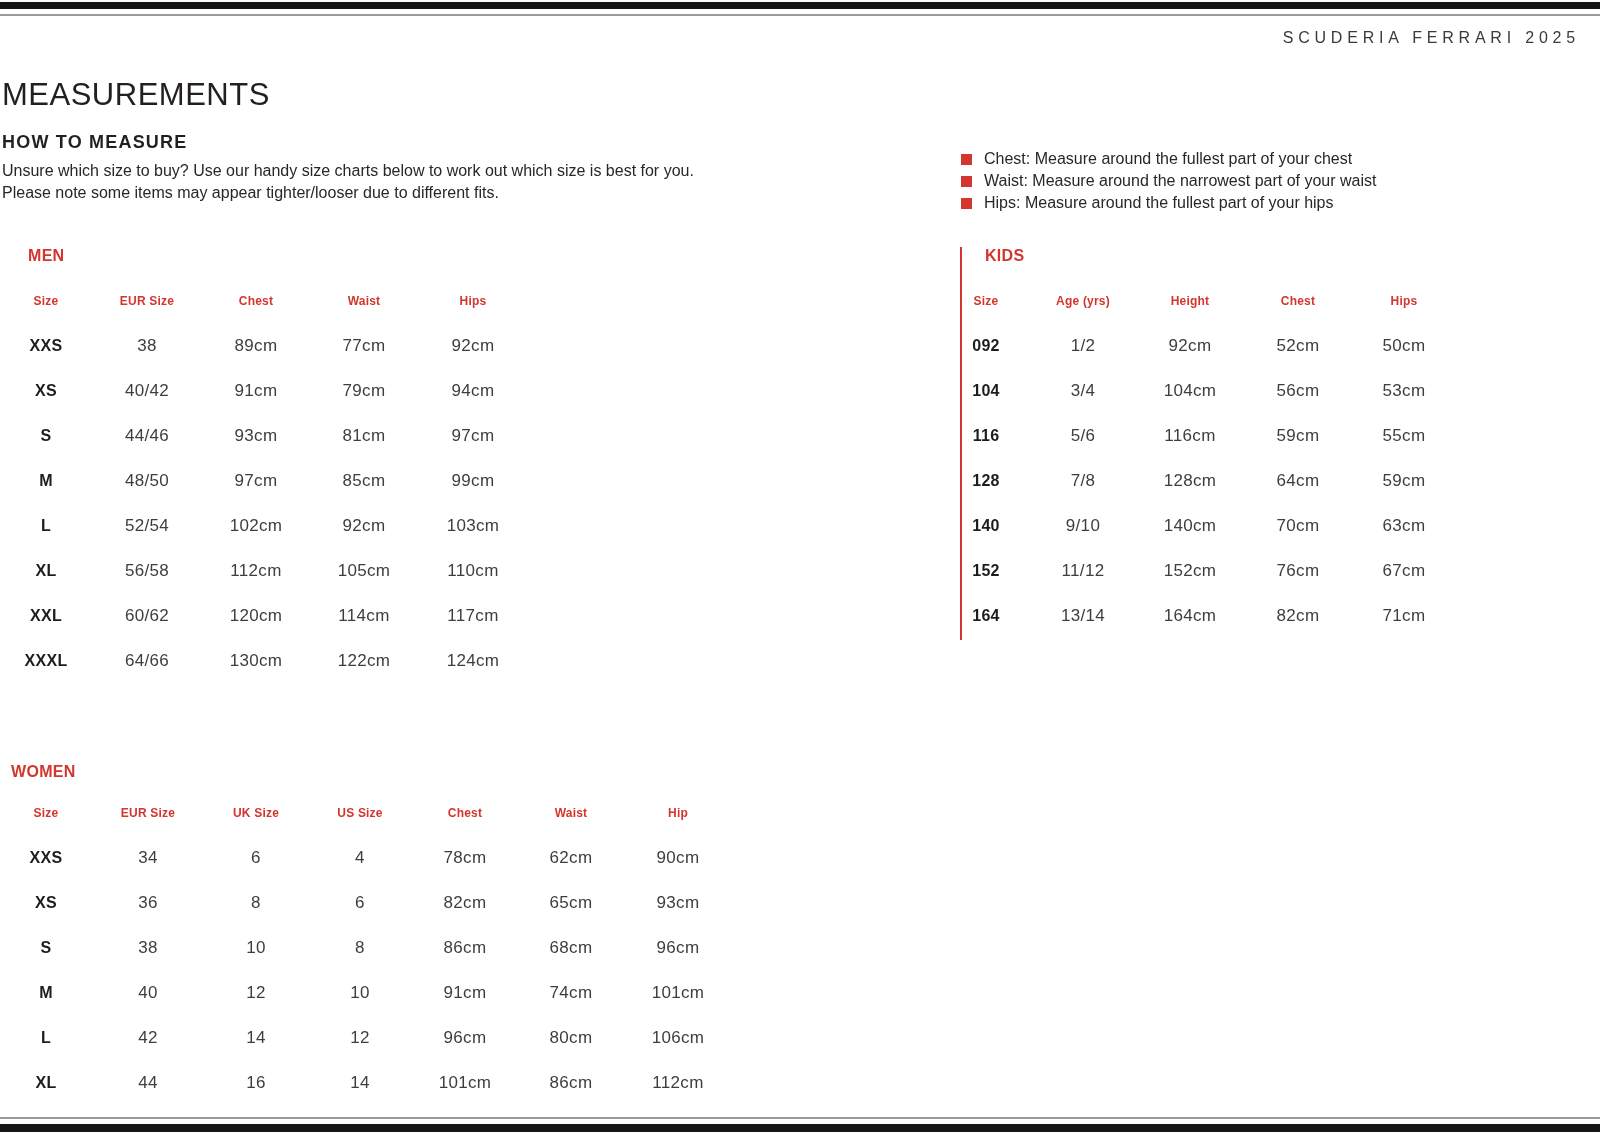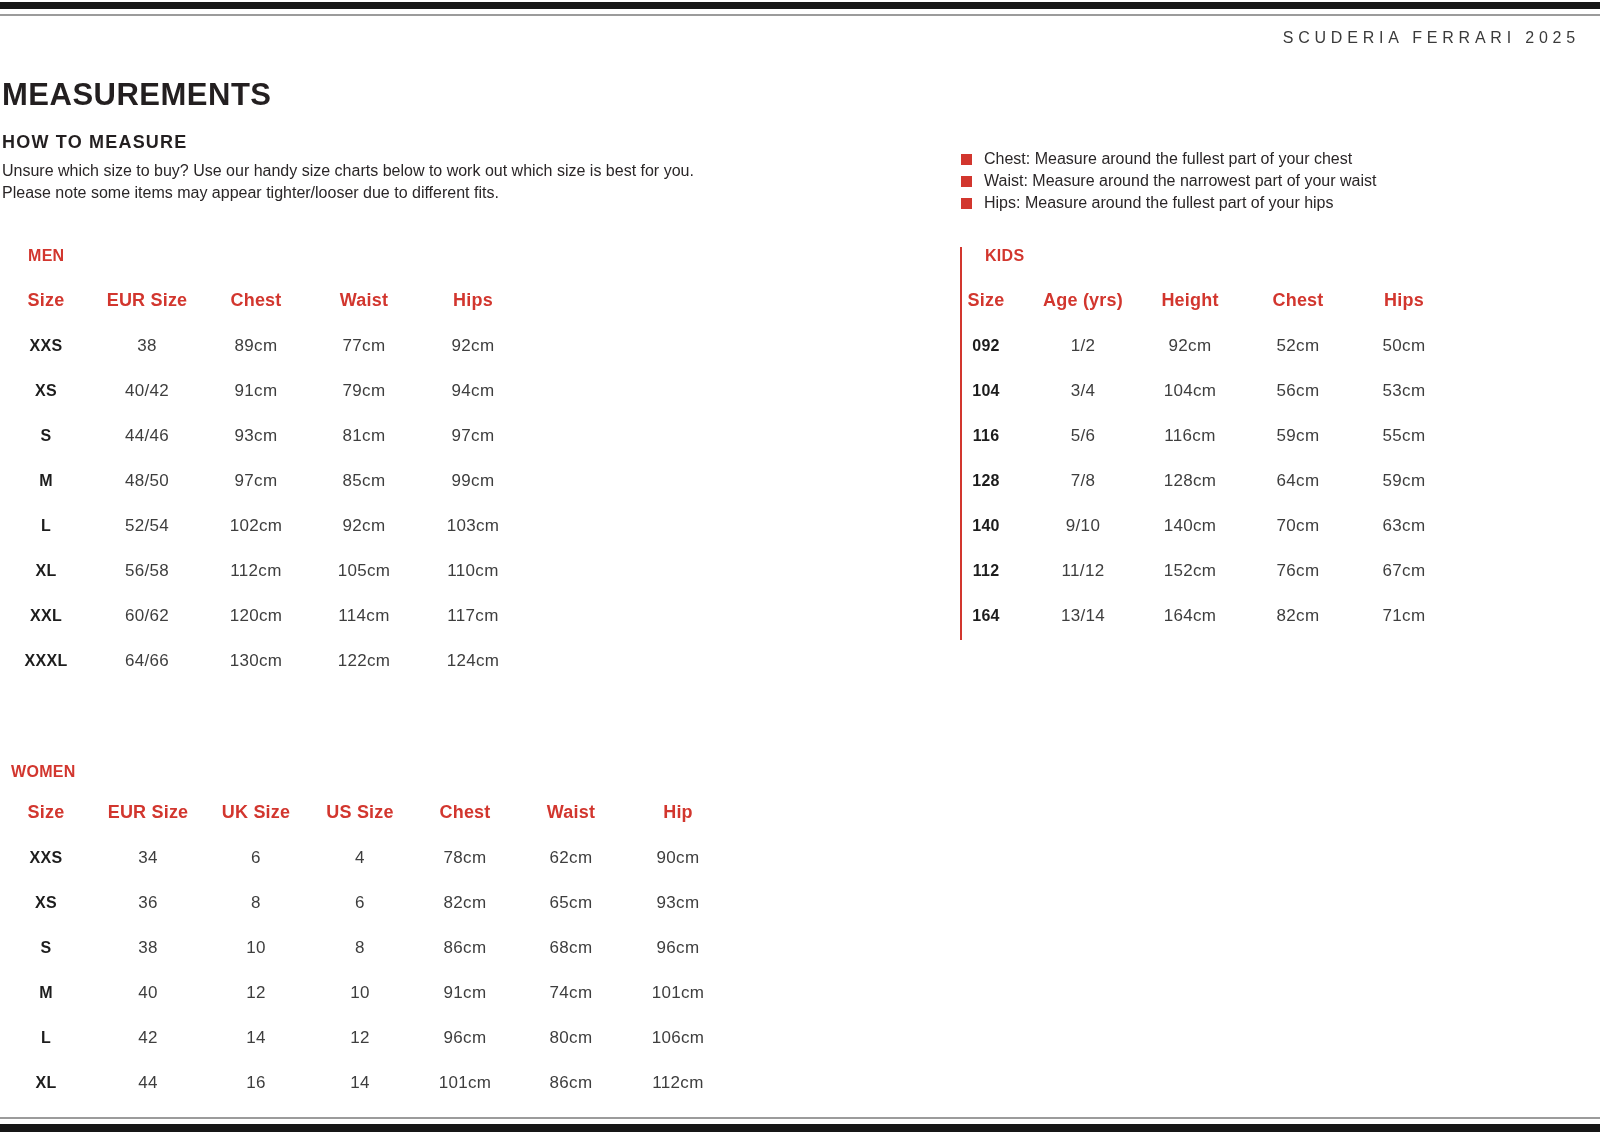--- a/index.html
+++ b/index.html
@@ -10,41 +10,41 @@
 
   
   .bar-black-top    { position:absolute; left:0; right:0; top:2px;    height:7px; background:#161616; }
   .rule-gray-top    { position:absolute; left:0; right:0; top:14px;   height:2px; background:#9b9b9b; }
   .rule-gray-bottom { position:absolute; left:0; right:0; top:1117px; height:2px; background:#9b9b9b; }
   .bar-black-bottom { position:absolute; left:0; right:0; top:1124px; height:8px; background:#161616; }
 
   .brand { position:absolute; top:29px; right:20px; font-size:16px; letter-spacing:4.8px;
            color:#3a3a3a; white-space:nowrap; }
 
-  .title { position:absolute; left:2px; top:77px; font-size:31px; font-weight:700;
+  .title { position:absolute; left:2px; top:77px; font-size:31px; font-weight:400;
            letter-spacing:.5px; color:var(--ink); }
 
   .howto { position:absolute; left:2px; top:132px; width:860px; }
   .howto h2 { font-size:18px; font-weight:700; letter-spacing:1.2px; color:var(--ink); margin-bottom:7px; }
   .howto p  { font-size:16px; line-height:22px; color:#2a2627; }
 
   .bullets { position:absolute; left:961px; top:148px; list-style:none; }
   .bullets li { display:flex; align-items:flex-start; font-size:16px; line-height:22px; color:#2a2627; }
   .bullets .square { flex:0 0 auto; width:11px; height:11px; background:var(--accent); margin:6px 12px 0 0; }
 
   .tbl-title { position:absolute; font-size:16px; font-weight:700; color:var(--accent); letter-spacing:.3px; }
   #men-title   { left:28px;  top:247px; }
   #kids-title  { left:985px; top:247px; }
   #women-title { left:11px;  top:763px; }
 
   .kids-divider { position:absolute; left:960px; top:247px; width:2px; height:393px; background:var(--accent); }
 
   table { position:absolute; border-collapse:collapse; table-layout:fixed; }
   th,td { height:45px; text-align:center; vertical-align:middle; padding:0; white-space:nowrap; }
-  th { font-size:18px; font-weight:700; color:var(--accent); letter-spacing:.2px; }
+  th { font-size:12px; font-weight:700; color:var(--accent); letter-spacing:.2px; }
   td { font-size:17px; font-weight:400; color:var(--data); letter-spacing:.3px; }
   td.size-col { font-size:16px; font-weight:700; color:#1d1d1d; }
 
   #men-table   { left:0;     top:278px; }
   #kids-table  { left:940px; top:278px; }
   #women-table { left:0;     top:790px; }
 
   #men-table   th:nth-child(1), #men-table   td:nth-child(1){width:92px;}
   #men-table   th:nth-child(2), #men-table   td:nth-child(2){width:110px;}
   #men-table   th:nth-child(3), #men-table   td:nth-child(3){width:108px;}
@@ -211,21 +211,21 @@
           <td>59cm</td>
         </tr>
         <tr>
           <td class="size-col">140</td>
           <td>9/10</td>
           <td>140cm</td>
           <td>70cm</td>
           <td>63cm</td>
         </tr>
         <tr>
-          <td class="size-col">112</td>
+          <td class="size-col">152</td>
           <td>11/12</td>
           <td>152cm</td>
           <td>76cm</td>
           <td>67cm</td>
         </tr>
         <tr>
           <td class="size-col">164</td>
           <td>13/14</td>
           <td>164cm</td>
           <td>82cm</td>

